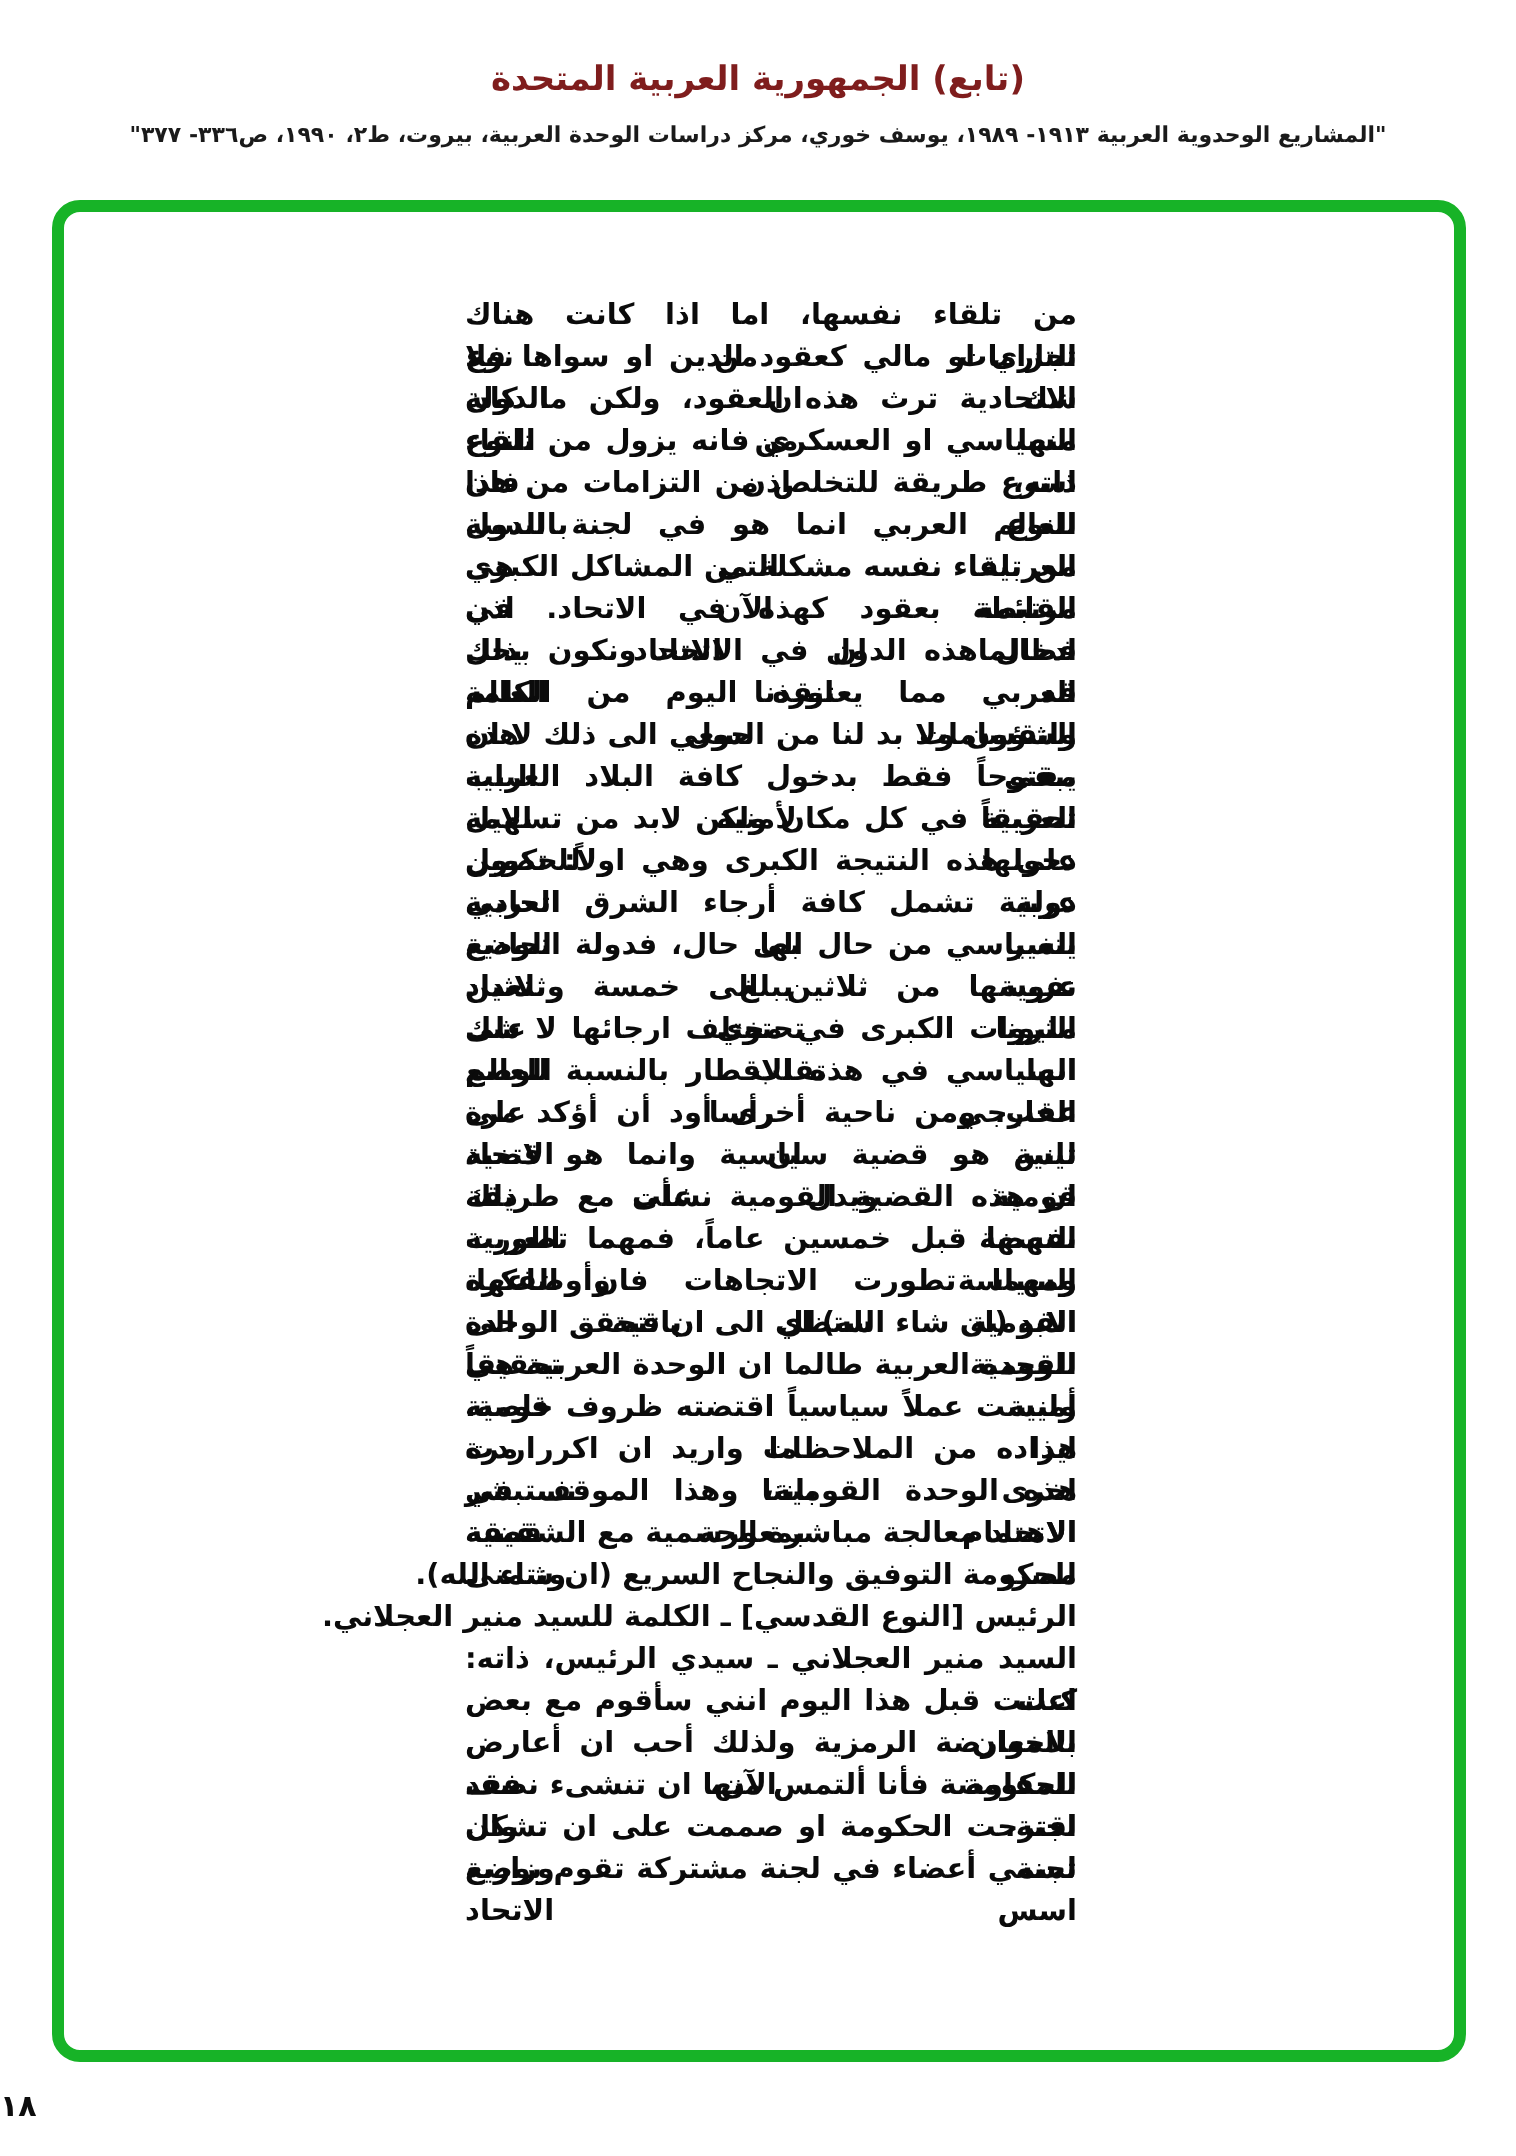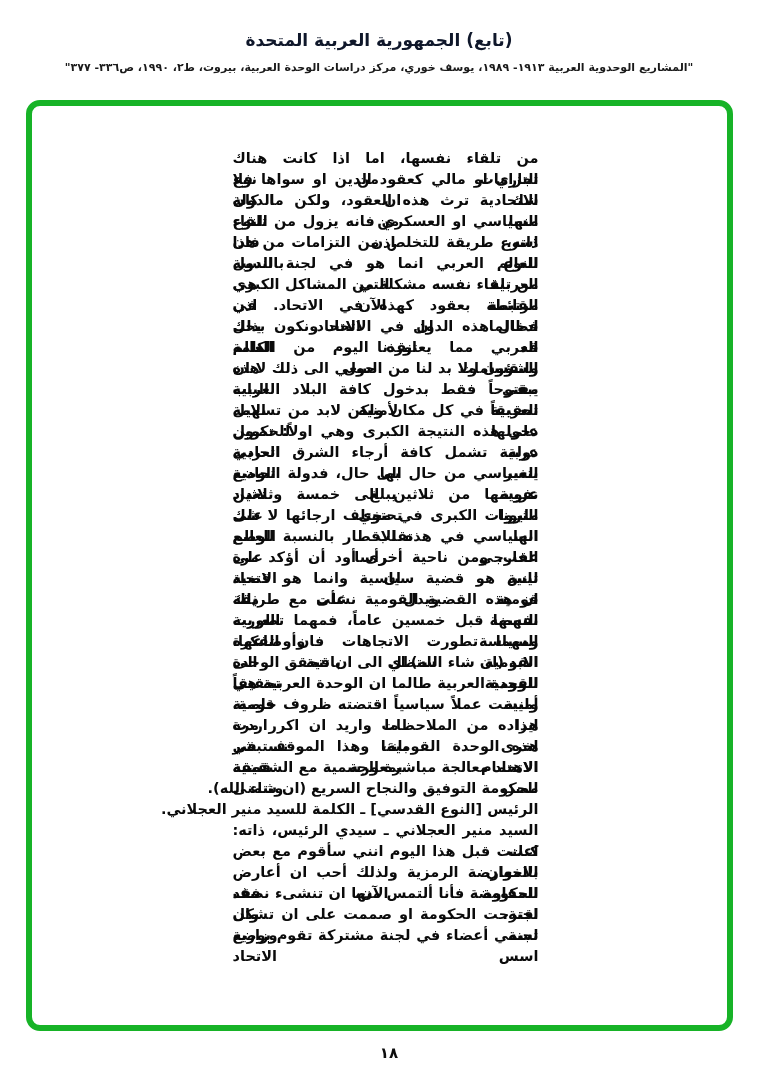--- a/index.html
+++ b/index.html
@@ -17,21 +17,21 @@
     top: 30px;
     left: 0;
     width: 758px;
     text-align: center;
     direction: rtl;
   }
   .doc-title {
     font-size: 17px;
     font-weight: 800;
     letter-spacing: 0;
-    color: #0f172a;
+    color: #7f1d1d;
   }
   .doc-citation {
     margin-top: 11px;
     font-size: 11px;
     font-weight: 700;
     color: #1a1a1a;
     white-space: nowrap;
   }
   .green-frame {
     position: absolute;
@@ -71,25 +71,24 @@
     text-align-last: justify;
   }
   .line .b {
     font-weight: 800;
   }
   .page-number {
     position: absolute;
     top: 1044px;
     left: 0;
     width: 758px;
-    text-align: center;
+    text-align: left;
     font-size: 15px;
     font-weight: 800;
     color: #0d0d0d;
-    padding-left: 20px;
   }
 </style>
 </head>
 <body>
 
 <div class="header">
   <div class="doc-title">(تابع) الجمهورية العربية المتحدة</div>
   <div class="doc-citation">"المشاريع الوحدوية العربية ١٩١٣- ١٩٨٩، يوسف خوري، مركز دراسات الوحدة العربية، بيروت، ط٢، ١٩٩٠، ص٣٣٦- ٣٧٧"</div>
 </div>
 

